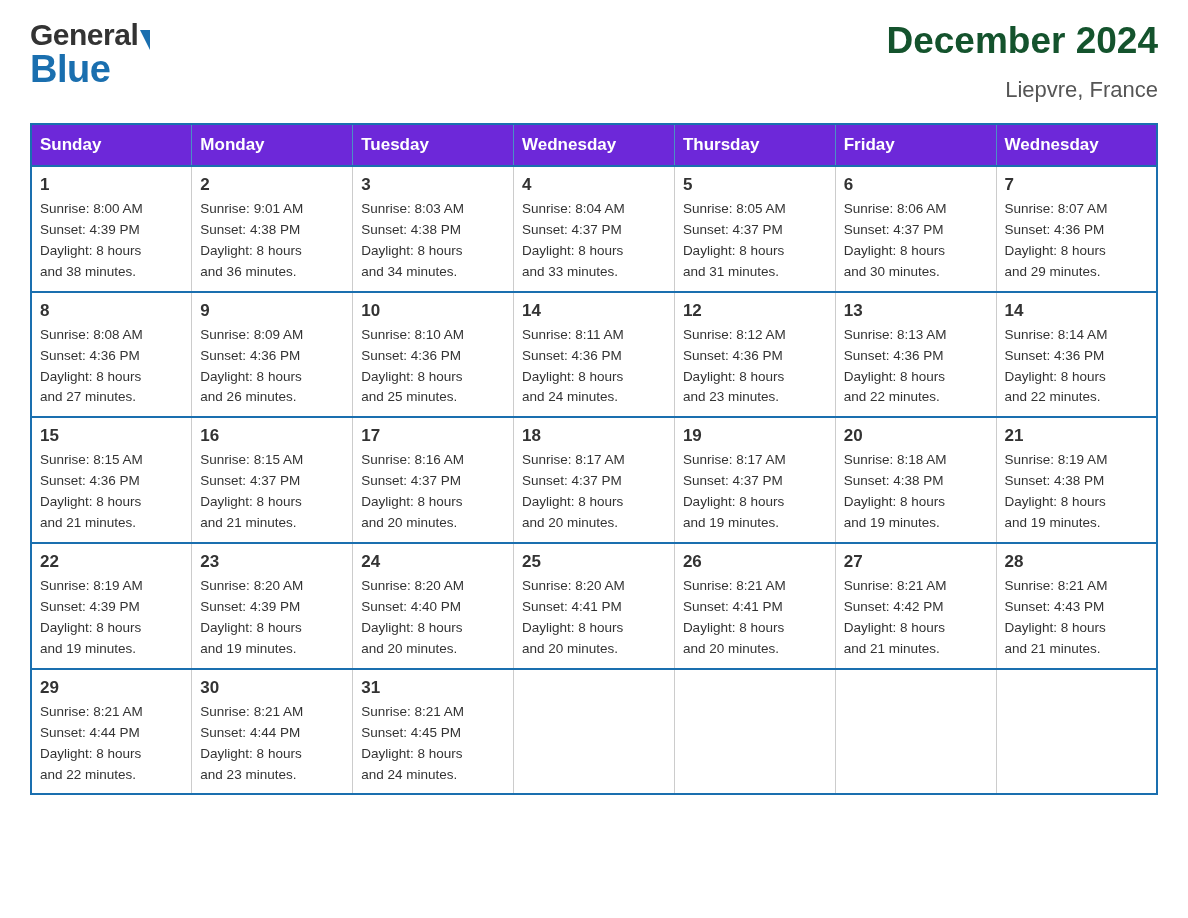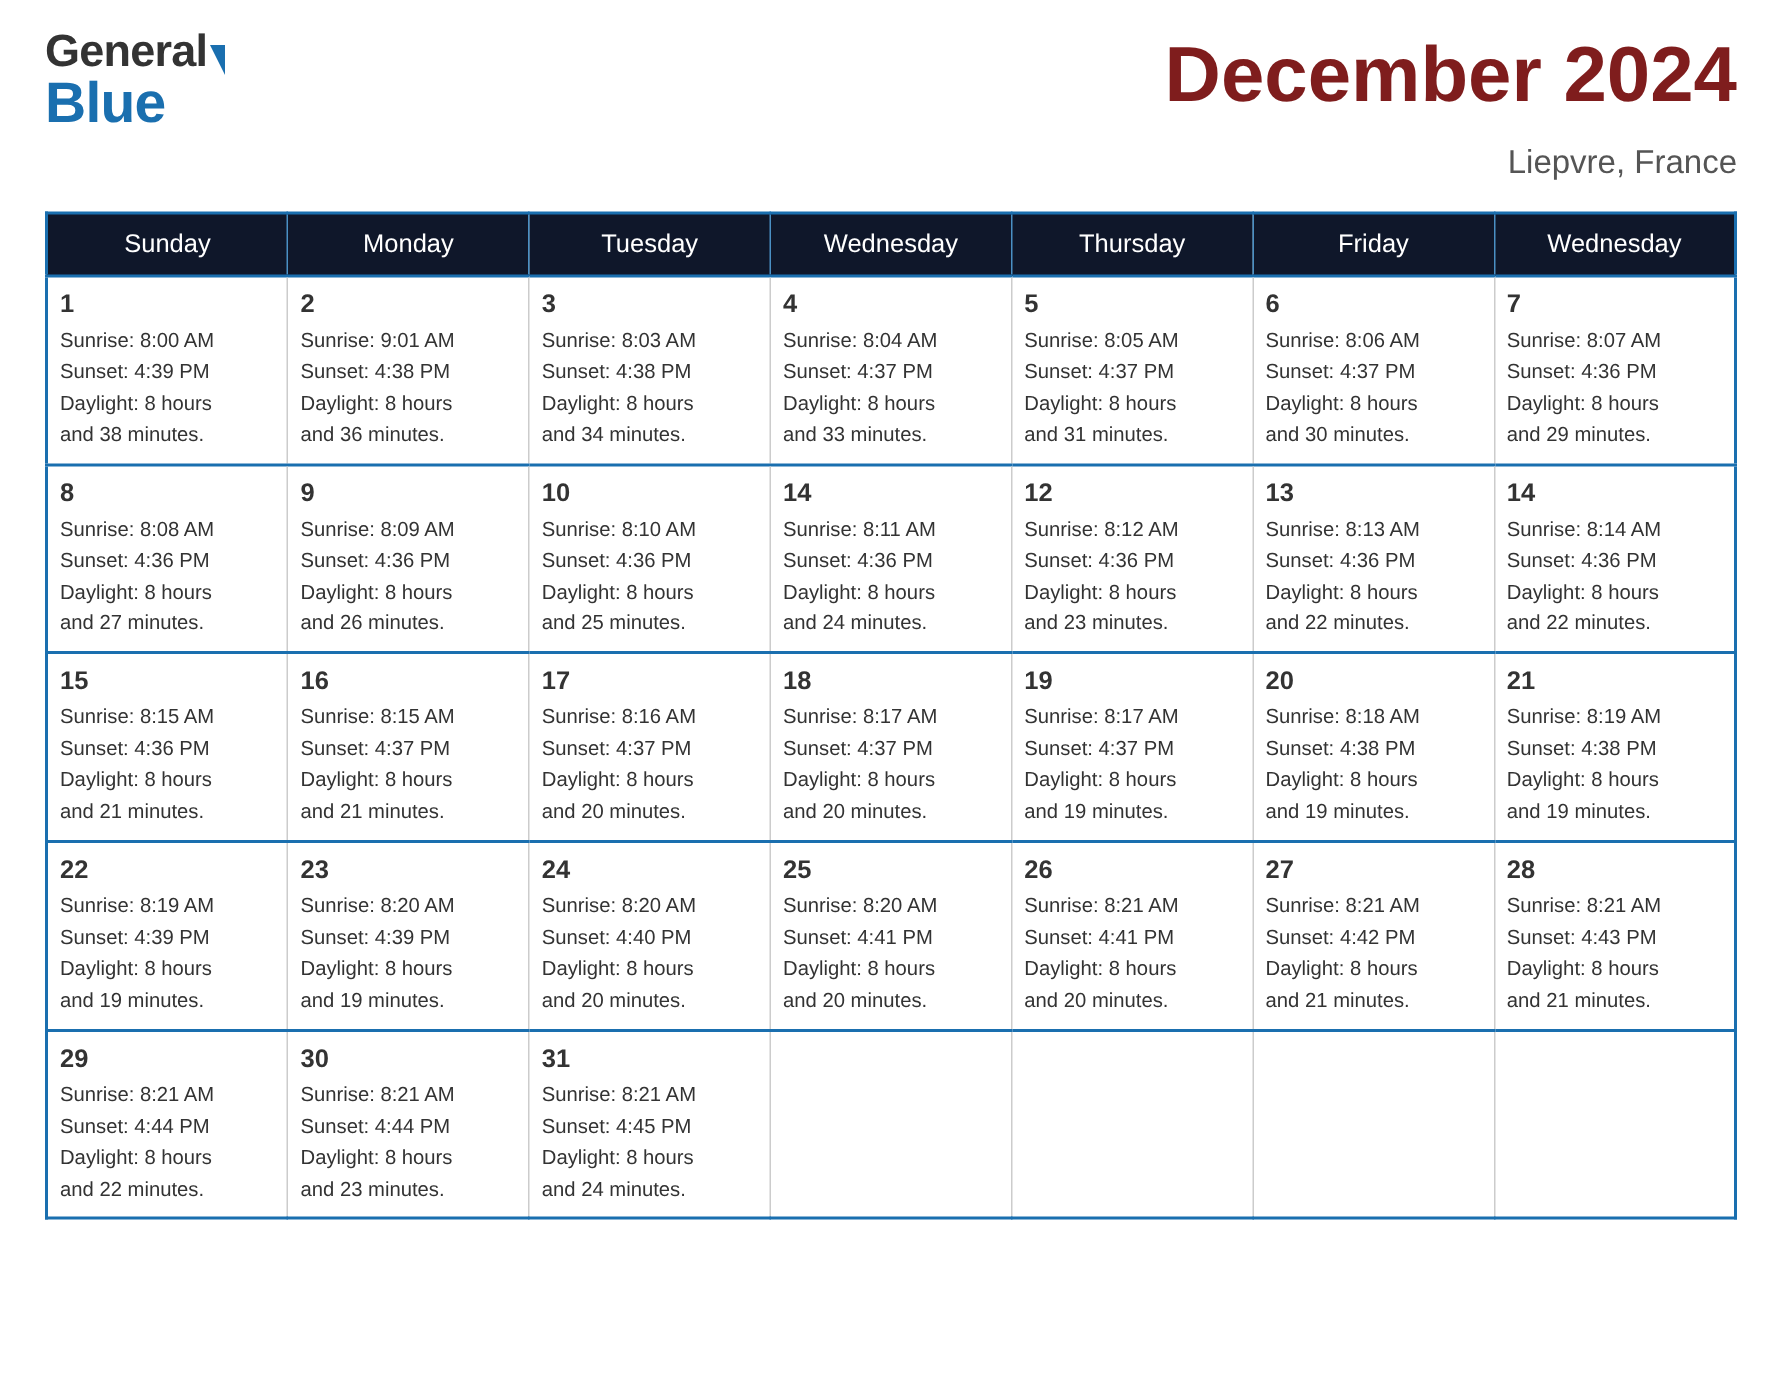--- a/index.html
+++ b/index.html
@@ -14,41 +14,41 @@
       display: flex;
       justify-content: space-between;
       align-items: flex-start;
       margin-bottom: 20px;
       gap: 20px;
     }
     .title-block {
       text-align: right;
     }
     .month-title {
-      font-size: 52px;
-      font-weight: bold;
-      color: #7f1d1d;
+      font-size: 37px;
+      font-weight: bold;
+      color: #14532d;
     }
     .location {
       font-size: 22px;
       color: #555;
       margin-top: 15px;
     }
     .calendar {
       width: 100%;
       border-collapse: collapse;
       border: 2px solid #1a6faf;
     }
     .calendar thead tr th {
-      background-color: #0f172a;
+      background-color: #6d28d9;
       color: #fff;
       font-size: 17px;
-      font-weight: normal;
+      font-weight: bold;
       padding: 10px 8px;
-      text-align: center;
+      text-align: left;
       border-right: 1px solid #4a90c4;
     }
     .calendar thead tr th:last-child {
       border-right: none;
     }
     .calendar tbody tr td {
       vertical-align: top;
       padding: 8px 8px;
       border-top: 2px solid #1a6faf;
       border-right: 1px solid #ccc;

